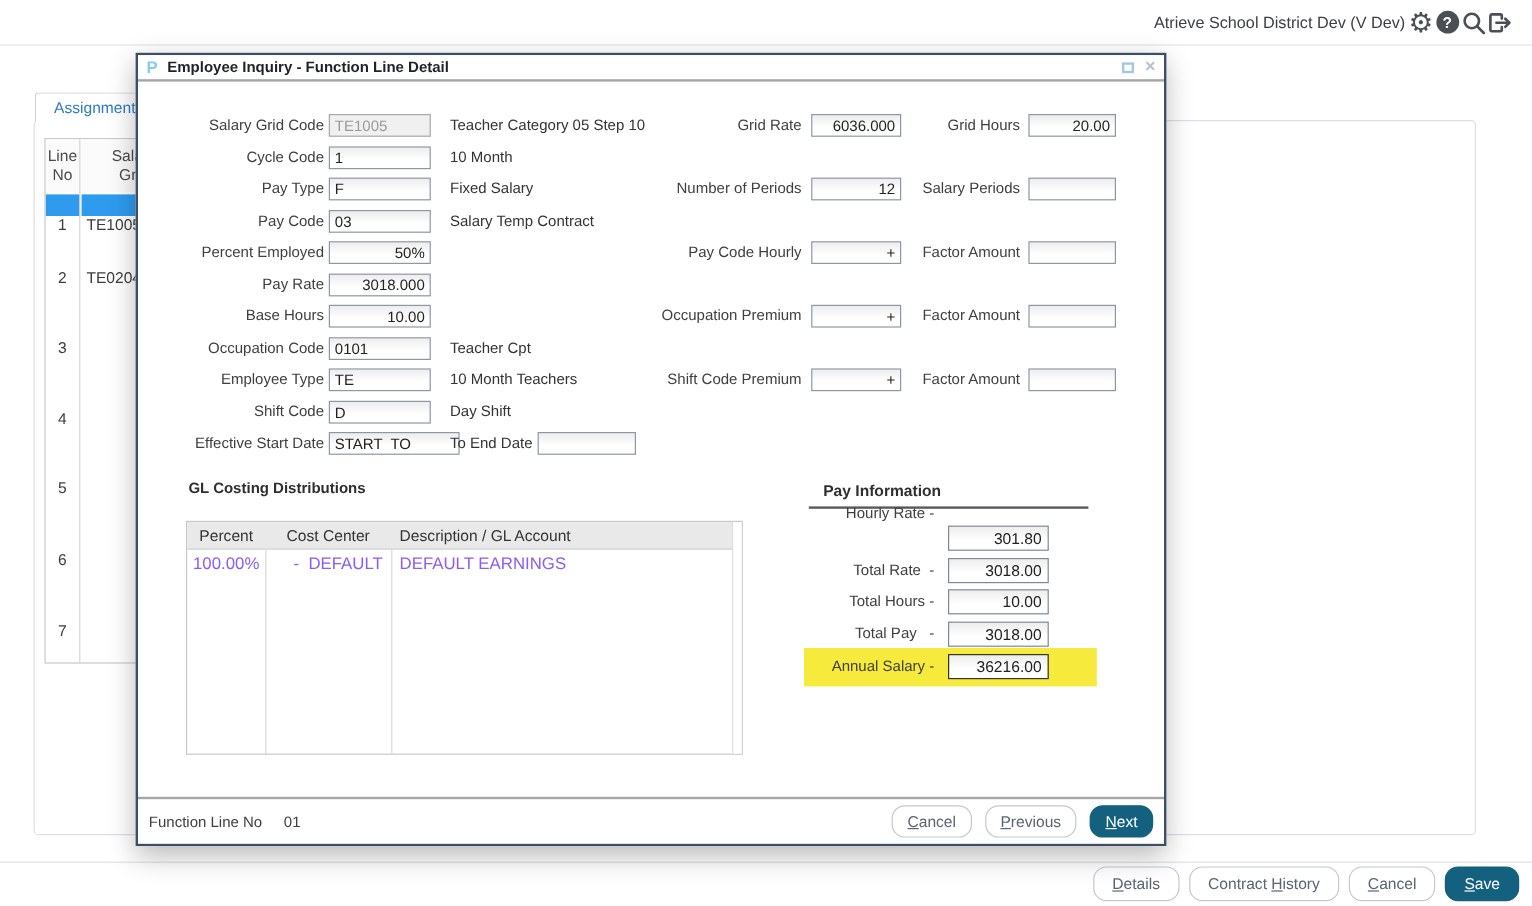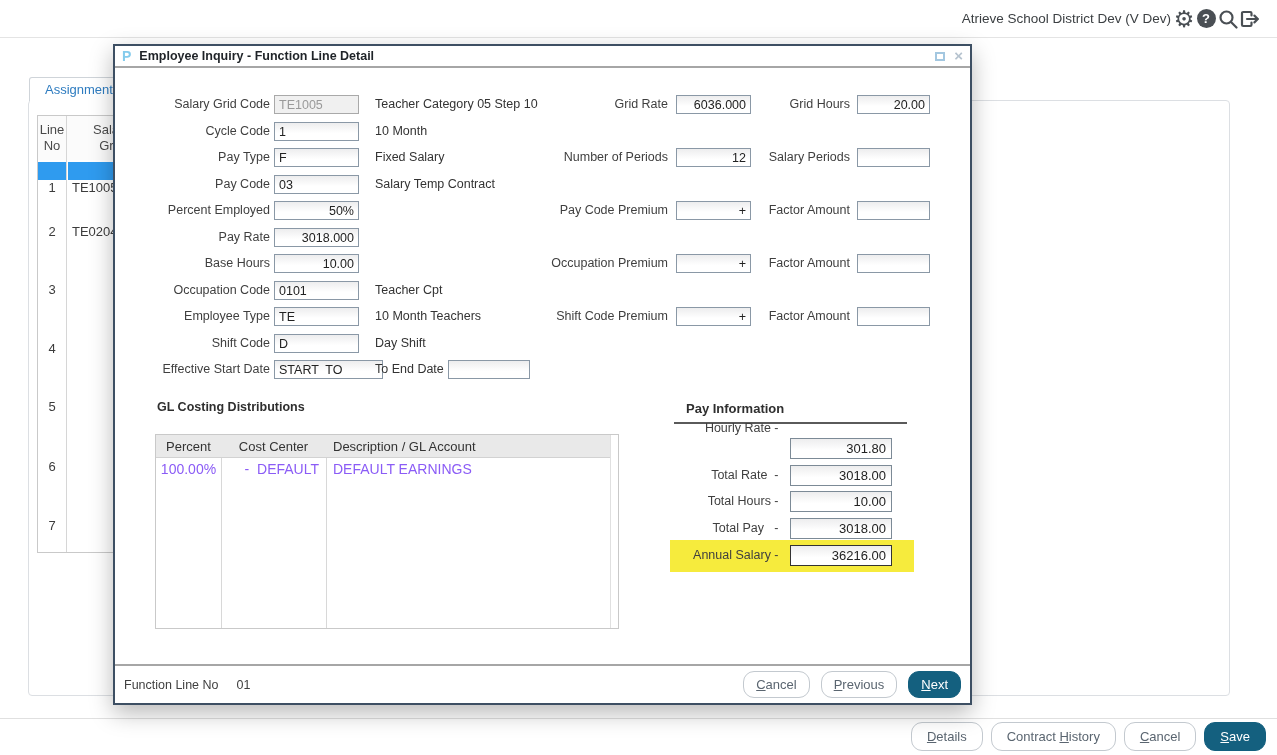--- a/index.html
+++ b/index.html
@@ -81,21 +81,21 @@
   .gl-c-percent{ width:65px; text-align:center;}
   .gl-c-cc{ width:105px; text-align:right; padding-right:7px; white-space:pre;}
   .gl-c-desc{ flex:1; padding-left:7px;}
   .gl-scroll{ position:absolute; right:0; top:0; bottom:0; width:8px; border-left:1px solid #e0e0e0;
     background:#fff;}
 
   .pay-title{ position:absolute; left:559px; top:331px; width:233px; font-weight:bold;
     font-size:13px; color:#2f2f2f; padding:0 0 6px 12px; border-bottom:2px solid #5a5a5a;}
   .pay-row-label{ position:absolute; left:505px; width:162px; height:20px; line-height:20px;
     text-align:right; white-space:pre; color:#3f3f3f;}
-  .pay-input{ position:absolute; left:675px; width:102px; height:21px; border:1px solid #7c8a96;
+  .pay-input{ position:absolute; left:675px; width:84px; height:21px; border:1px solid #7c8a96;
     text-align:right; padding:0 5px; font-size:13px; color:#222;
     font-family:"Liberation Sans", sans-serif;
     background:linear-gradient(to bottom,#ededee,#ffffff 60%);}
   .pay-input.annual{ border-color:#333;}
   .highlight{ position:absolute; left:555px; top:470px; width:244px; height:32px; background:#f6eb3d; z-index:-1;}
   .pay-area{ position:absolute; inset:0; z-index:1;}
 
   .modal-footer{ position:absolute; left:0; right:0; bottom:0; height:39px;
     border-top:2px solid #a6a6a6; display:flex; align-items:center; padding:0 9px; background:#fff;}
   .mf-label{ font-size:12.5px; color:#3f3f3f;}
@@ -249,21 +249,21 @@
     <div class="flabel" style="left:368px; top:25px; width:185px;">Grid Rate</div>
     <input class="finput ra" style="left: 561px; top: 25px; width: 75px;" value="6036.000">
     <div class="flabel" style="left:585px; top:25px; width:150px;">Grid Hours</div>
     <input class="finput ra" style="left: 742px; top: 25px; width: 73px;" value="20.00">
 
     <div class="flabel" style="left:368px; top:78px; width:185px;">Number of Periods</div>
     <input class="finput ra" style="left: 561px; top: 78px; width: 75px;" value="12">
     <div class="flabel" style="left:585px; top:78px; width:150px;">Salary Periods</div>
     <input class="finput ra" style="left: 742px; top: 78px; width: 73px;" value="">
 
-    <div class="flabel" style="left:368px; top:131px; width:185px;">Pay Code Premium</div>
+    <div class="flabel" style="left:368px; top:131px; width:185px;">Pay Code Hourly</div>
     <input class="finput ra" style="left: 561px; top: 131px; width: 75px;" value="+">
     <div class="flabel" style="left:585px; top:131px; width:150px;">Factor Amount</div>
     <input class="finput ra" style="left: 742px; top: 131px; width: 73px;" value="">
 
     <div class="flabel" style="left:368px; top:184px; width:185px;">Occupation Premium</div>
     <input class="finput ra" style="left: 561px; top: 184px; width: 75px;" value="+">
     <div class="flabel" style="left:585px; top:184px; width:150px;">Factor Amount</div>
     <input class="finput ra" style="left: 742px; top: 184px; width: 73px;" value="">
 
     <div class="flabel" style="left:368px; top:237px; width:185px;">Shift Code Premium</div>

